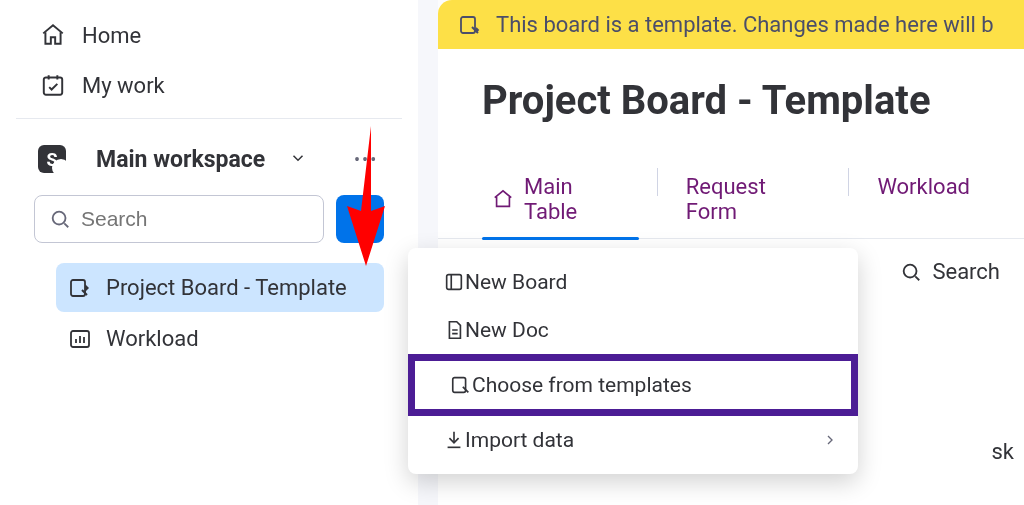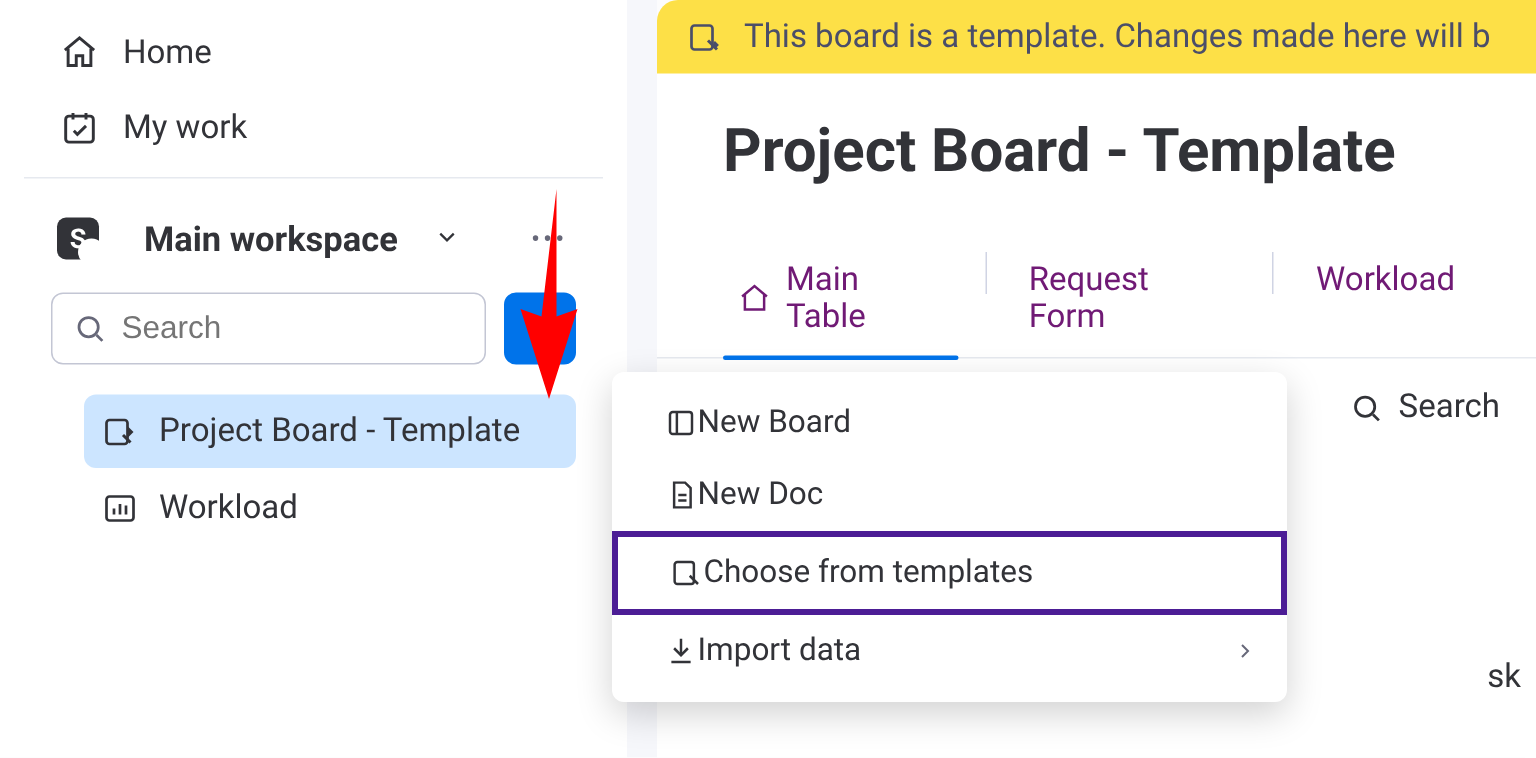--- a/index.html
+++ b/index.html
@@ -150,21 +150,21 @@
     display: flex; align-items: center;
     padding: 12px 35px;
     font-size: 21px; color: #323338;
     cursor: pointer;
     position: relative;
   }
   .dropdown-item .chev-right {
     position: absolute; right: 20px; color:#676879;
   }
   .highlight-box {
-    border: 4px solid #4c1d95;
+    border: 7px solid #4c1d95;
   }
 
   
   .red-arrow {
     position: absolute;
     left: 341px; top: 126px;
     width: 50px; height: 140px;
     z-index: 30;
     pointer-events: none;
   }

